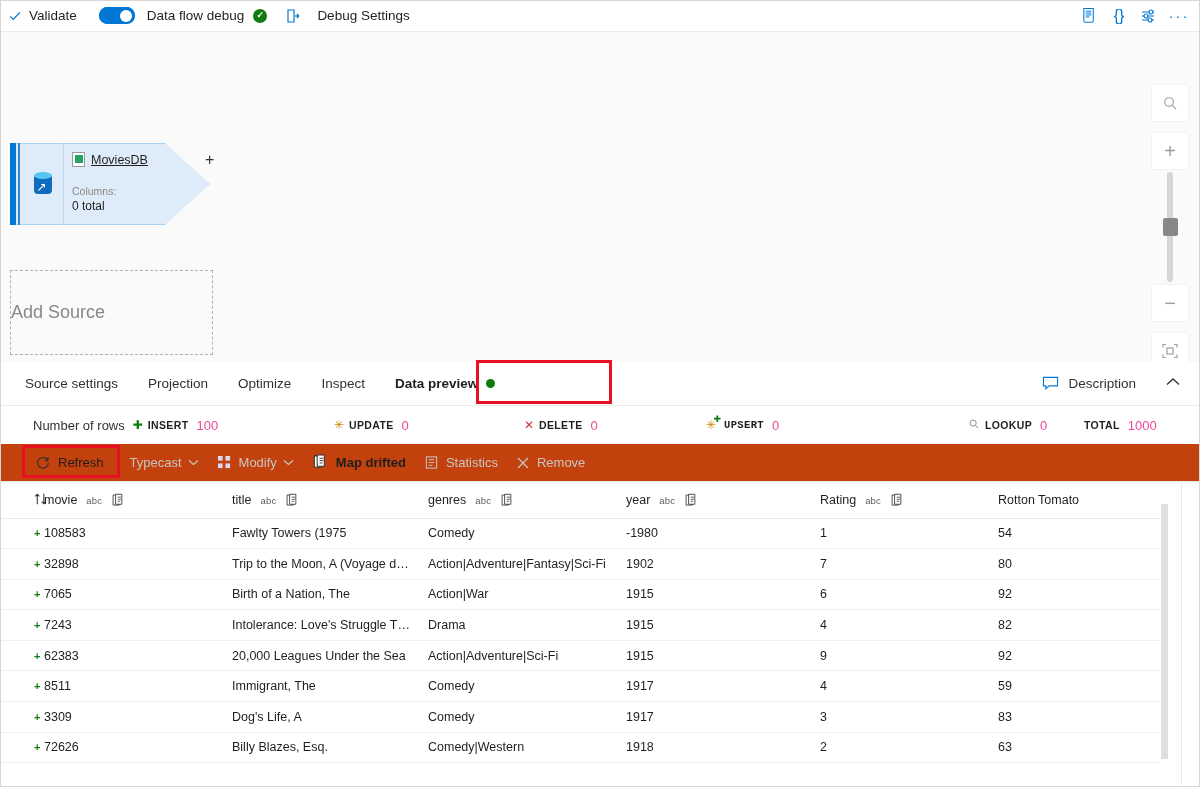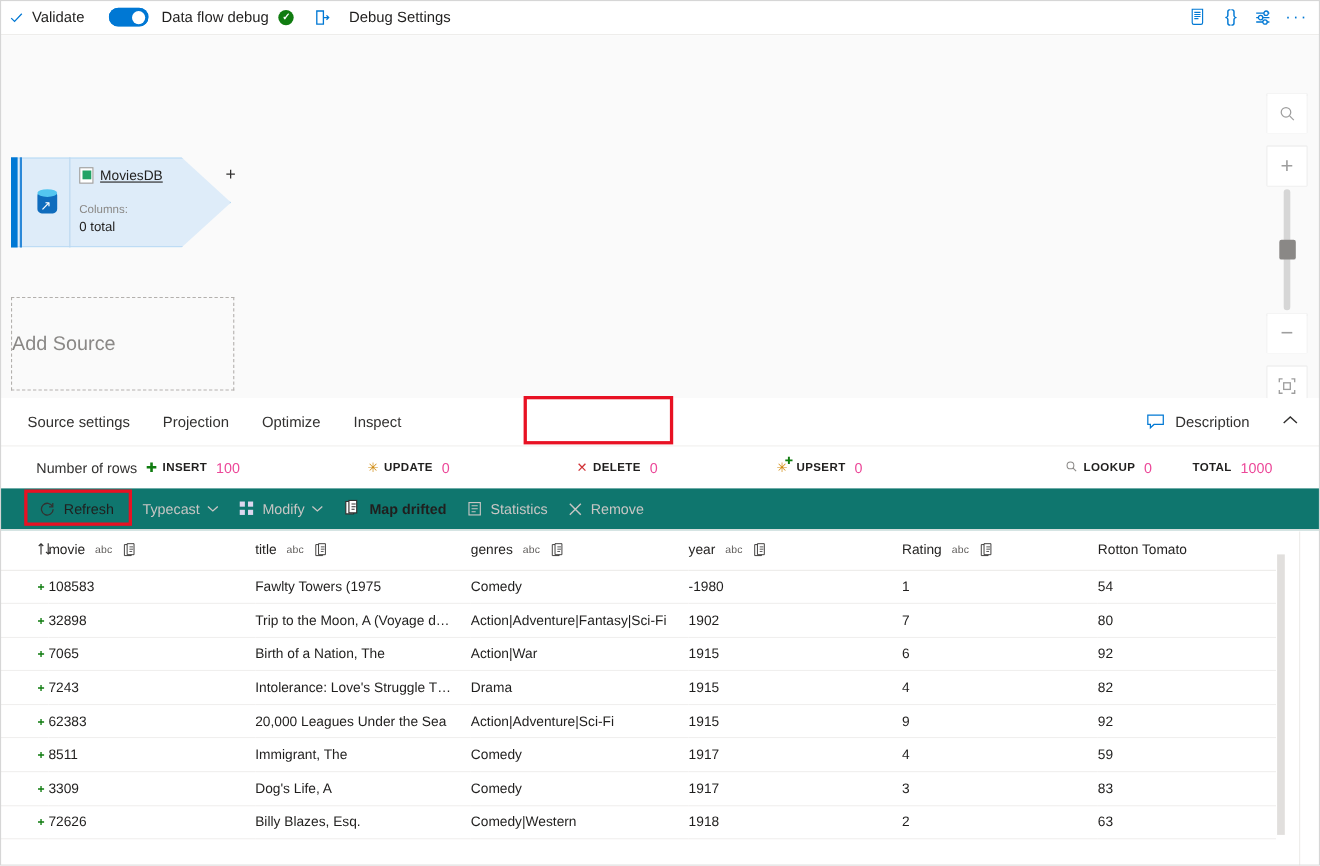--- a/index.html
+++ b/index.html
@@ -171,21 +171,21 @@
   .ico-insert { color:#107c10; font-size:12px; line-height:1; }
   .ico-update { color:#d08b10; font-size:12px; line-height:1; }
   .ico-delete { color:#d13438; font-size:12px; line-height:1; }
   .ico-upsert { color:#d08b10; font-size:12px; line-height:1; position:relative; }
   .ico-upsert sup { color:#107c10; font-size:9px; position:absolute; top:-4px; right:-5px; }
   .ico-lookup { color:#8a8886; font-size:11px; line-height:1; }
 
   
   .actions-row {
     position:absolute; left:0; top:444px; width:1200px; height:38px;
-    display:flex; align-items:center; background:#0f766e;
+    display:flex; align-items:center; background:#c2410c;
     border-bottom:1px solid #edebe9;
   }
   .action {
     display:flex; align-items:center; height:28px; padding:0 9px;
     font-size:13px; color:#201f1e; cursor:pointer; white-space:nowrap;
   }
   .action .a-ico { margin-right:7px; display:inline-flex; align-items:center; }
   .action.disabled { color:#c8c6c4; cursor:default; }
   .action.bold { font-weight:bold; }
   .caret { margin-left:6px; font-size:9px; }
@@ -352,20 +352,24 @@
       </div>
     <div class="tab">
         <span>Projection</span>
       </div>
     <div class="tab">
         <span>Optimize</span>
       </div>
     <div class="tab">
         <span>Inspect</span>
       </div>
+    <div class="tab active">
+      <span>Data preview</span>
+      <span class="greendot"></span>
+    </div>
 
     <div class="tabs-right">
       <div class="desc-btn">
         <span style="margin-right:9px;display:inline-flex;">
           <svg width="17" height="15" viewBox="0 0 18 16">
             <path d="M1.5 1.5h15v9h-9l-3.5 3.2V10.5h-2.5z" fill="none" stroke="#0078d4" stroke-width="1.2"></path>
           </svg>
         </span>
         <span>Description</span>
       </div>
@@ -389,21 +393,21 @@
       <span class="stat-key">UPDATE</span>
       <span class="stat-val">0</span>
     </div>
     <div class="stat" style="left:524px;">
       <span class="ico-delete">✕</span>
       <span class="stat-key">DELETE</span>
       <span class="stat-val">0</span>
     </div>
     <div class="stat" style="left:706px;">
       <span class="ico-upsert">✳<sup>✚</sup></span>
-      <span class="stat-key" style="margin-left:8px;">UPSERT</span>
+      <span class="stat-key" style="margin-left:8px;font-family:Liberation Mono, monospace;">UPSERT</span>
       <span class="stat-val">0</span>
     </div>
     <div class="stat" style="left:968px;">
       <span class="ico-lookup">
         <svg width="12" height="12" viewBox="0 0 14 14">
             <circle cx="6" cy="6" r="3.6" fill="none" stroke="#8a8886" stroke-width="1.1"></circle>
             <path d="M8.6 8.6L12 12" stroke="#8a8886" stroke-width="1.1"></path>
           </svg>
       </span>
       <span class="stat-key">LOOKUP</span>

